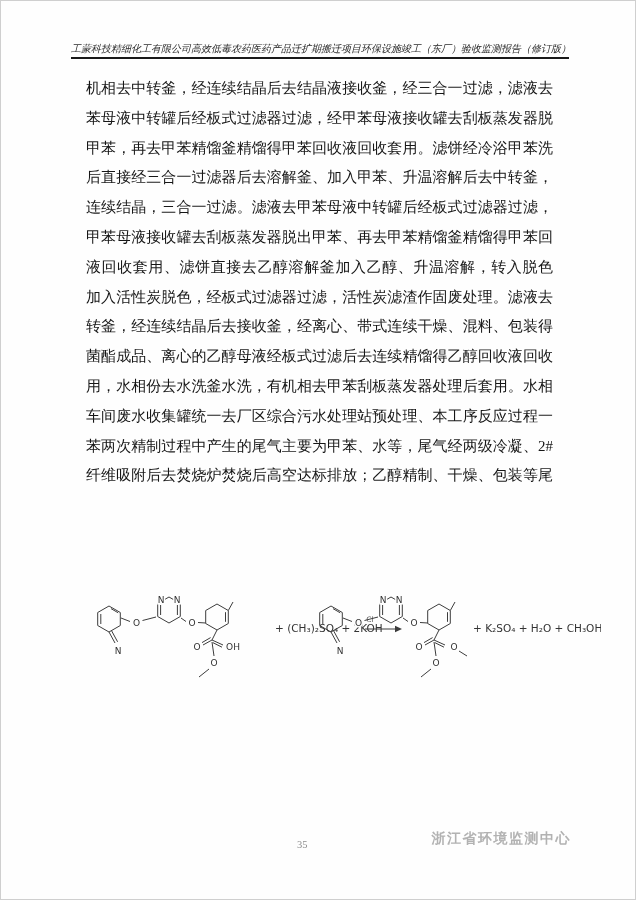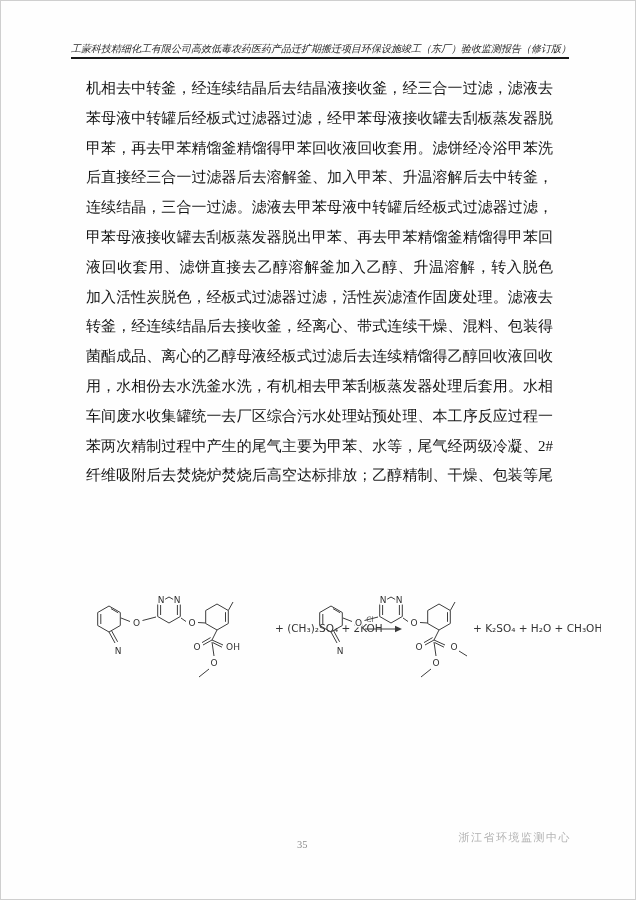--- a/index.html
+++ b/index.html
@@ -59,23 +59,24 @@
     font-size:7.5px;fill:#555;text-anchor:middle;
   }
   .page-number{
     position:absolute;left:296px;top:830px;
     font-size:10.5px;color:#8d8d8d;
     filter:blur(0.3px);
     margin-top:8px;
   }
   .footer-right{
     position:absolute;right:64px;top:829px;
-    font-size:11px;color:#b2b2b2;
+    font-size:14px;color:#b2b2b2;
     letter-spacing:1.5px;
     filter:blur(0.45px);
+    font-weight:bold;
   }
 </style>
 </head>
 <body>
 
 <div class="page">
 
   <div class="header">
     <span>工蒙科技精细化工有限公司高效低毒农药医药产品迁扩期搬迁项目环保设施竣工（东厂）验收监测报告（修订版）</span>
   </div>

